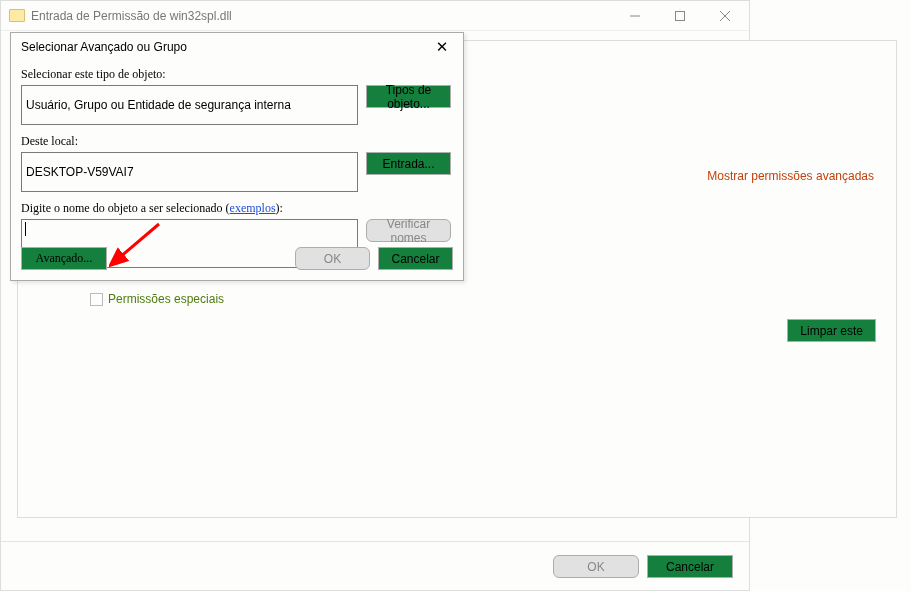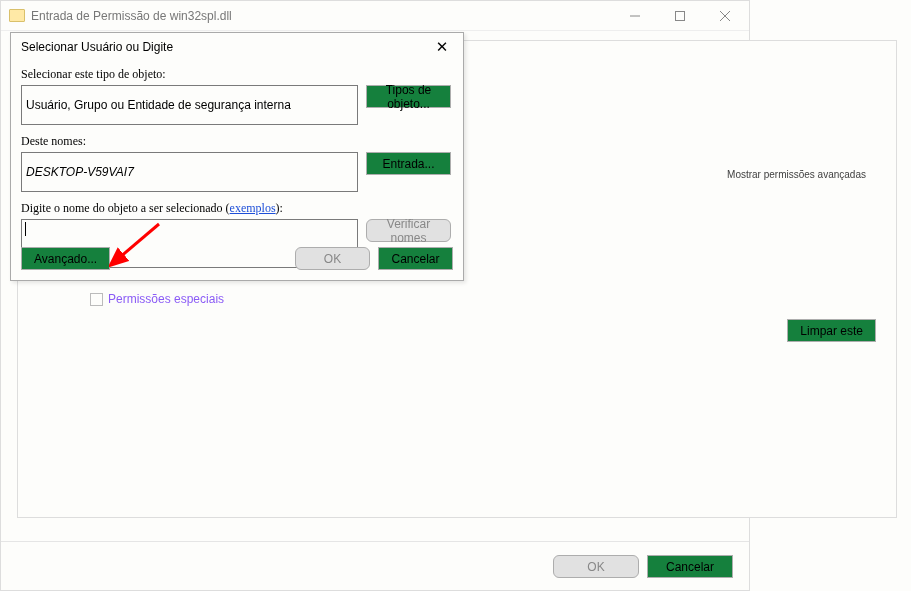--- a/index.html
+++ b/index.html
@@ -46,31 +46,31 @@
     .win-btn svg { width: 10px; height: 10px; }
     .main-content {
       position: absolute;
       top: 39px; left: 16px;
       width: 880px; height: 478px;
       border: 1px solid #ddd;
       background: #fdfdfb;
     }
     .show-advanced {
       position: absolute;
-      top: 128px; right: 30px;
-      color: #404040;
+      top: 128px; right: 22px;
+      color: #c2410c;
       text-decoration: none;
-      font-size: 10px;
+      font-size: 12px;
       cursor: pointer;
     }
     .special-perm {
       position: absolute;
       top: 251px; left: 72px;
       display: flex; align-items: center; gap: 5px;
-      color: #8b5cf6;
+      color: #4d7c0f;
     }
     .chk {
       width: 13px; height: 13px;
       border: 1px solid #bbb;
       background: #fdfdfb;
     }
     .clear-all-btn {
       position: absolute;
       top: 278px; right: 20px;
     }
@@ -209,52 +209,52 @@
 
   <div class="hr-top"></div>
   <div class="main-footer">
     <button class="btn disabled">OK</button>
     <button class="btn">Cancelar</button>
   </div>
 </div>
 
 <div class="dialog">
   <div class="dlg-title">
-    <span class="dlg-title-text">Selecionar Usuário ou Digite</span>
+    <span class="dlg-title-text">Selecionar Avançado ou Grupo</span>
     <span class="dlg-close">✕</span>
   </div>
   <div class="dlg-body">
 
     <span class="label">Selecionar este tipo de objeto:</span>
     <div class="field-row">
       <input class="txt" readonly="" style="width: 337px; flex: 0 0 337px;" value="Usuário, Grupo ou Entidade de segurança interna">
       <button class="btn side-btn">Tipos de objeto...</button>
     </div>
 
-    <span class="label">Deste nomes:</span>
+    <span class="label">Deste local:</span>
     <div class="field-row">
-      <input class="txt" readonly="" style="width: 337px; flex: 0 0 337px; font-style: italic;" value="DESKTOP-V59VAI7">
+      <input class="txt" readonly="" style="width: 337px; flex: 0 0 337px;" value="DESKTOP-V59VAI7">
       <button class="btn side-btn">Entrada...</button>
     </div>
 
     <span class="label object-name-label">
       <span>Digite o nome do objeto a ser selecionado (</span><span class="link">exemplos</span><span>):</span>
     </span>
     <div class="field-row" style="align-items:flex-start;">
       <div style="position:relative;">
         <textarea class="txt-multi" style=""></textarea>
         <span class="cursor-caret" style="top:3px; left:4px;"></span>
       </div>
       <button class="btn side-btn disabled">Verificar nomes</button>
     </div>
 
   </div>
 
   <div class="dlg-footer">
-    <button class="btn" style="min-width:86px;">Avançado...</button>
+    <button class="btn" style="min-width:86px;font-family:Liberation Serif, serif;">Avançado...</button>
     <div class="right">
       <button class="btn disabled">OK</button>
       <button class="btn">Cancelar</button>
     </div>
   </div>
 
   <svg class="arrow" width="60" height="50">
     <defs>
       <marker id="ah" markerWidth="8" markerHeight="8" refX="2" refY="3" orient="auto">
         <polygon points="0,0 7,3 0,6" fill="#ff0000"></polygon>

